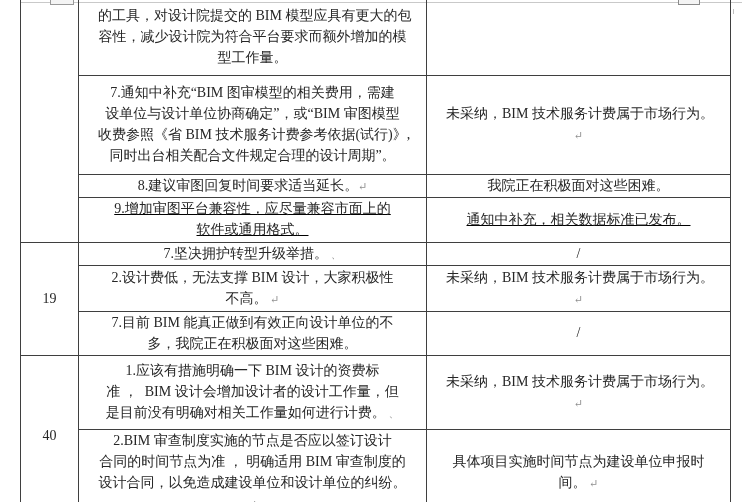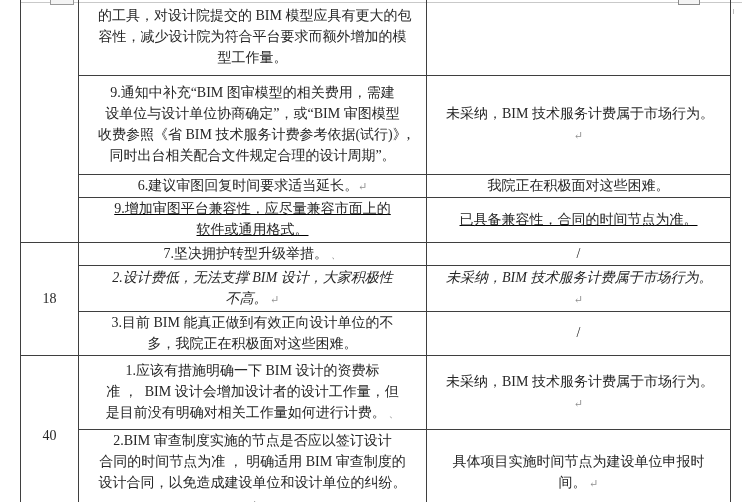--- a/index.html
+++ b/index.html
@@ -70,21 +70,21 @@
     white-space: pre;
     color: #8f8f8f;
     font-size: 11px;
   }
   
   tr.r1  { height: 75px; }
   tr.r2  { height: 99px; }
   tr.r3  { height: 20px; }
   tr.r4  { height: 45px; text-decoration: underline; }
   tr.r5  { height: 23px; }
-  tr.r6  { height: 46px; font-style: italic; }
+  tr.r6  { height: 46px; }
   tr.r7  { height: 44px; }
   tr.r8  { height: 74px; }
   tr.r9  { height: 67px; }
   tr.r10 { height: 7px; }
 </style>
 </head>
 <body>
 
 <div class="page">
 
@@ -109,70 +109,70 @@
           <span class="txt">的工具，对设计院提交的 BIM 模型应具有更大的包
 容性，减少设计院为符合平台要求而额外增加的模
 型工作量。</span><span class="mark"></span>
         </td>
         <td>
           <span class="txt"></span><span class="mark"></span>
         </td>
       </tr>
       <tr class="r2">
         <td>
-          <span class="txt">9.通知中补充“BIM 图审模型的相关费用，需建
+          <span class="txt">7.通知中补充“BIM 图审模型的相关费用，需建
 设单位与设计单位协商确定”，或“BIM 审图模型
 收费参照《省 BIM 技术服务计费参考依据(试行)》,
 同时出台相关配合文件规定合理的设计周期”。</span><span class="mark"></span>
         </td>
         <td>
           <span class="txt">未采纳，BIM 技术服务计费属于市场行为。</span><span class="mark">↵</span>
         </td>
       </tr>
       <tr class="r3">
         <td>
-          <span class="txt">6.建议审图回复时间要求适当延长。</span><span class="mark">↵</span>
+          <span class="txt">8.建议审图回复时间要求适当延长。</span><span class="mark">↵</span>
         </td>
         <td>
           <span class="txt">我院正在积极面对这些困难。</span><span class="mark"></span>
         </td>
       </tr>
       <tr class="r4">
         <td>
           <span class="txt">9.增加审图平台兼容性，应尽量兼容市面上的
 软件或通用格式。</span><span class="mark"></span>
         </td>
         <td>
-          <span class="txt">已具备兼容性，合同的时间节点为准。</span><span class="mark"></span>
+          <span class="txt">通知中补充，相关数据标准已发布。</span><span class="mark"></span>
         </td>
       </tr>
 
       <tr class="r5">
         <td rowspan="3">
-          <span class="txt">18</span>
+          <span class="txt">19</span>
         </td>
         <td>
           <span class="txt">7.坚决拥护转型升级举措。</span><span class="mark"> 、</span>
         </td>
         <td>
           <span class="txt">/</span><span class="mark"></span>
         </td>
       </tr>
       <tr class="r6">
         <td>
           <span class="txt">2.设计费低，无法支撑 BIM 设计，大家积极性
 不高。</span><span class="mark"> ↵</span>
         </td>
         <td>
           <span class="txt">未采纳，BIM 技术服务计费属于市场行为。</span><span class="mark">↵</span>
         </td>
       </tr>
       <tr class="r7">
         <td>
-          <span class="txt">3.目前 BIM 能真正做到有效正向设计单位的不
+          <span class="txt">7.目前 BIM 能真正做到有效正向设计单位的不
 多，我院正在积极面对这些困难。</span><span class="mark"></span>
         </td>
         <td>
           <span class="txt">/</span><span class="mark"></span>
         </td>
       </tr>
 
       <tr class="r8">
         <td rowspan="2">
           <span class="txt">40</span>

